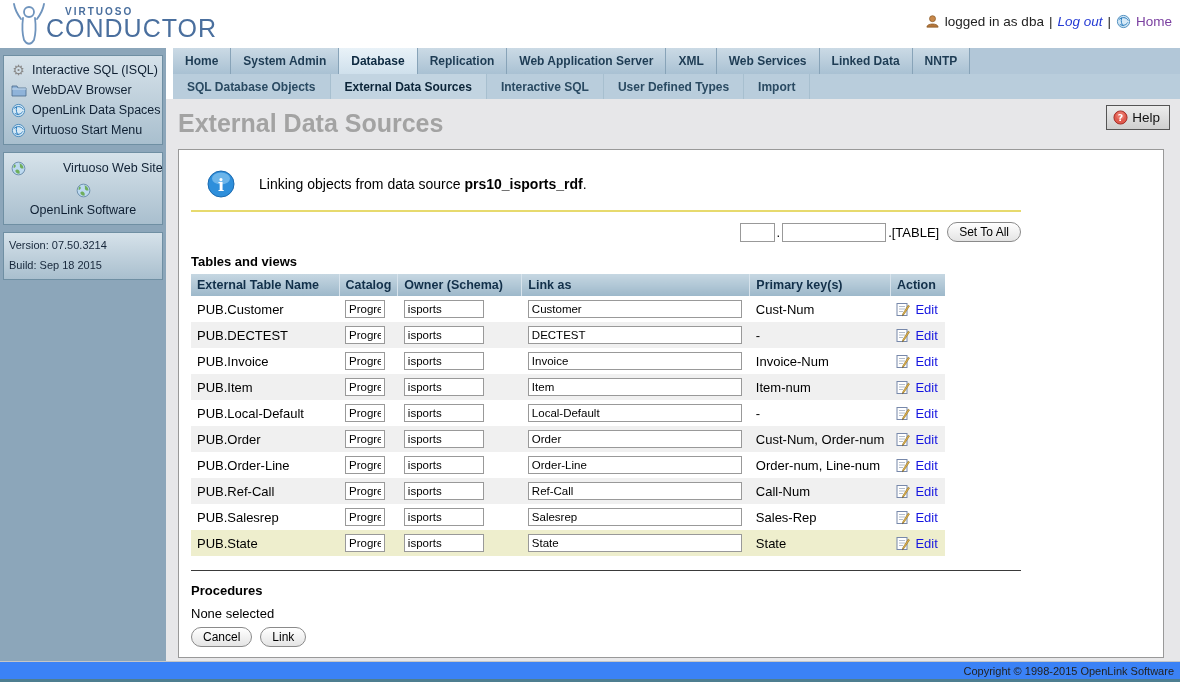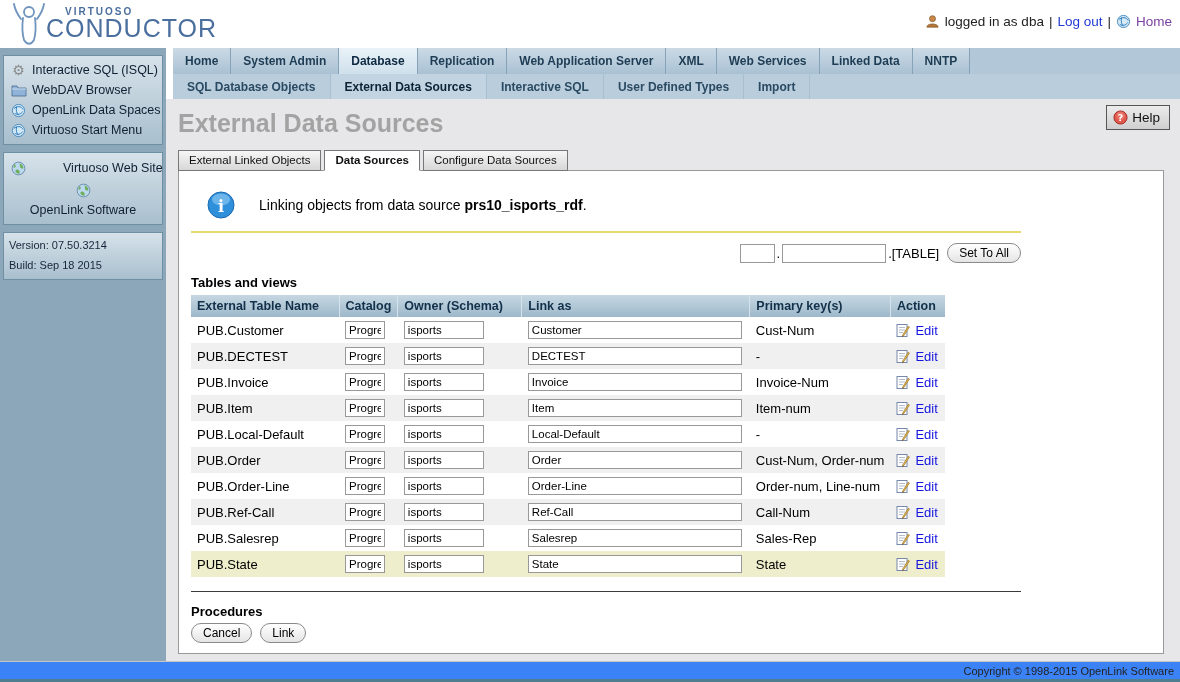--- a/index.html
+++ b/index.html
@@ -6,21 +6,21 @@
   html,body { width:1180px; height:682px; overflow:hidden; background:#fff;
               font-family:"Liberation Sans", sans-serif; }
 
   
   .top-header { height:48px; background:#fff; position:relative; display:flex; align-items:flex-start; }
   .logo-wrap { display:flex; align-items:flex-start; margin:2px 0 0 6px; }
   .logo-text { display:flex; flex-direction:column; margin-left:-6px; margin-top:4px; color:#4a6f9e; }
   .logo-small { font-size:10px; font-weight:bold; letter-spacing:2px; margin-left:19px; }
   .logo-large { font-size:25px; letter-spacing:1px; font-weight:500; line-height:0.95; }
   .login-box { position:absolute; right:8px; top:14px; display:flex; align-items:center; gap:5px; font-size:13.5px; color:#222; }
-  .link-blue { color:#2238d4; text-decoration:none; cursor:pointer; }
+  .link-blue { color:#2238d4; text-decoration:none; cursor:pointer;font-style:italic; }
   .link-purple { color:#7a3fa0; text-decoration:none; cursor:pointer; }
 
   
   .middle { display:flex; height:613px; }
 
   
   .sidebar { width:166px; background:#8ca6ba; padding:7px 0 0 0; flex:none; }
   .side-panel { margin:0 3px 7px 3px; border:1px solid #6f8fa3;
                 background:linear-gradient(#d6e2ea,#a9bfce); padding:4px 3px; }
   .side-item { display:flex; align-items:center; gap:5px; padding:2px 3px; font-size:12.5px; color:#0f2033; cursor:pointer; white-space:nowrap; }
@@ -212,25 +212,20 @@
       <div class="page-title">External Data Sources</div>
       <div class="help-btn">
         <svg width="15" height="15" viewBox="0 0 16 16">
           <circle cx="8" cy="8" r="7" fill="#e05a4e" stroke="#a02a22"></circle>
           <circle cx="8" cy="6" r="4.5" fill="#ef8a7e" opacity="0.55"></circle>
           <text x="8" y="11.5" text-anchor="middle" font-size="10" font-weight="bold" fill="#fff" font-family="DejaVu Sans">?</text>
         </svg>
         <span>Help</span>
       </div>
 
-      <div class="ctabs">
-        <div class="ctab">External Linked Objects</div>
-        <div class="ctab active">Data Sources</div>
-        <div class="ctab">Configure Data Sources</div>
-      </div>
 
       <div class="panel">
         <div class="form-col">
 
           <div class="info-row">
             <svg width="28" height="28" viewBox="0 0 28 28">
               <circle cx="14" cy="14" r="13" fill="#2e8fdb" stroke="#1a6ab0"></circle>
               <ellipse cx="14" cy="8.5" rx="9" ry="6" fill="#8ecaf2" opacity="0.65"></ellipse>
               <text x="14" y="21" text-anchor="middle" font-size="16" font-weight="bold" fill="#fff" font-family="DejaVu Serif">i</text>
             </svg>
@@ -441,20 +436,21 @@
                       </svg>
                       <a class="edit-link">Edit</a>
                     </span>
                   </td>
               </tr>
             </tbody>
           </table>
 
           <hr class="proc-hr">
           <div class="proc-title">Procedures</div>
+          <div class="proc-status">None selected</div>
           <div class="btn-row">
             <button class="mac-btn" style="margin-left:0;">Cancel</button>
             <button class="mac-btn" style="margin-left:0;">Link</button>
           </div>
 
         </div>
       </div>
     </div>
   </div>
 </div>

